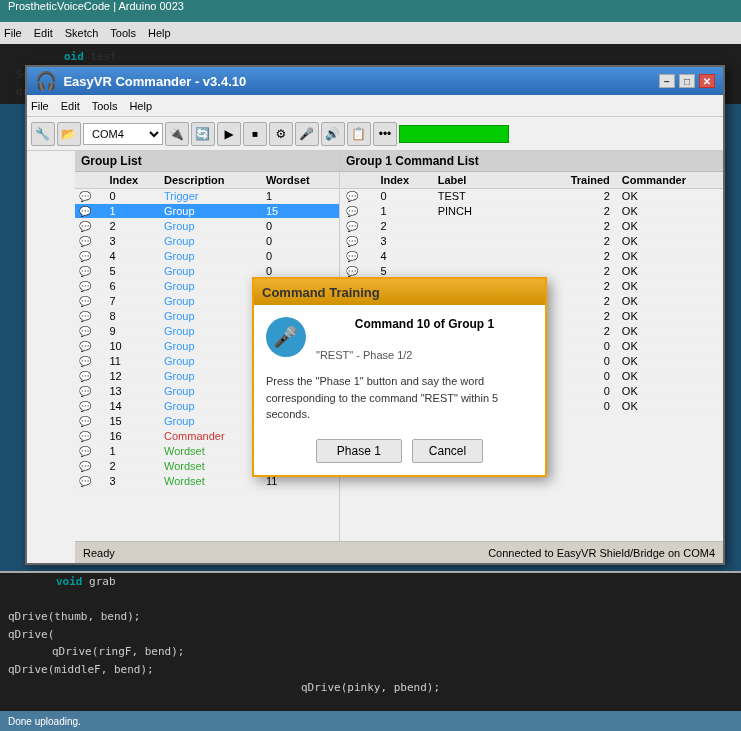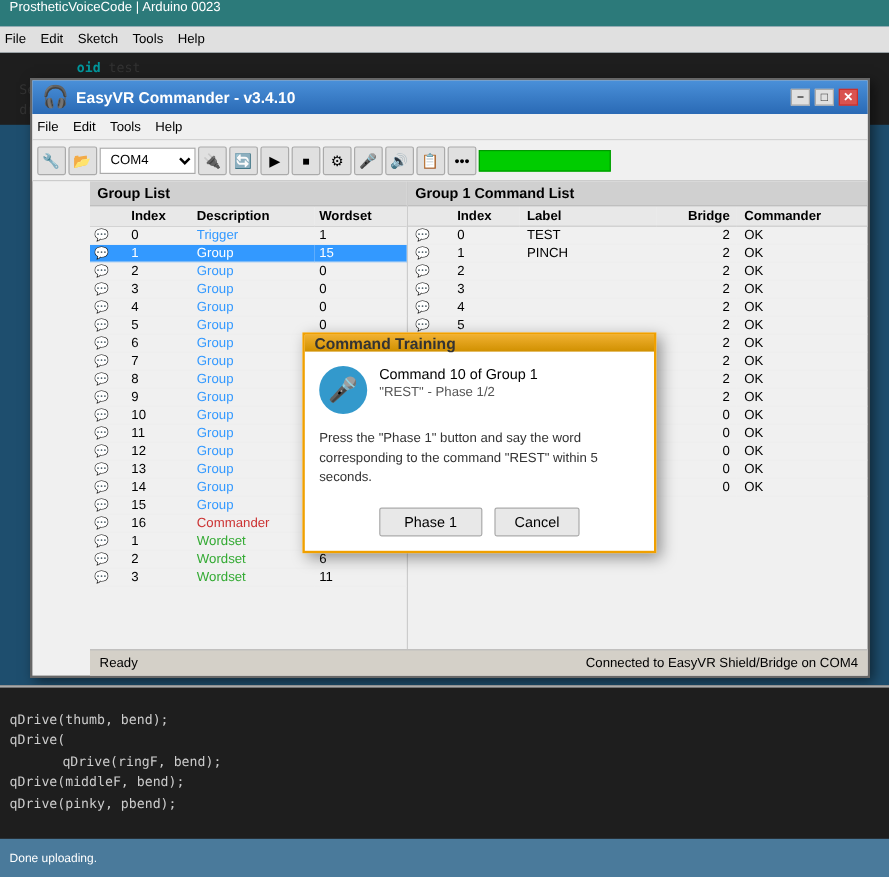--- a/index.html
+++ b/index.html
@@ -259,21 +259,21 @@
       left: 225px;
       width: 295px;
       background: white;
       border: 2px solid #f0a000;
       box-shadow: 4px 4px 12px rgba(0,0,0,0.4);
       pointer-events: all;
     }
 
     .training-dialog-title {
       background: linear-gradient(to bottom, #f0b030, #d09000);
-      height: 14px;
+      height: 26px;
       display: flex;
       align-items: center;
       padding: 0 8px;
       font-size: 13px;
       font-weight: bold;
       color: #333;
     }
 
     .training-dialog-body {
       padding: 12px;
@@ -297,23 +297,24 @@
       color: white;
       font-size: 20px;
       flex-shrink: 0;
     }
 
     .training-info {
       flex: 1;
     }
 
     .training-title {
-      font-weight: normal;
+      font-weight: bold;
       font-size: 12px;
-      margin-bottom: 2px;
+      margin-bottom: 18px;
+      text-align: center;
     }
 
     .training-subtitle {
       font-size: 11px;
       color: #555;
     }
 
     .training-message {
       font-size: 11px;
       margin-bottom: 16px;
@@ -576,21 +577,21 @@
 
       <div class="command-list-panel">
         <div class="panel-title">Group 1 Command List</div>
         <div class="command-list-table">
           <table>
             <thead>
               <tr>
                 <th></th>
                 <th>Index</th>
                 <th>Label</th>
-                <th style="text-align:right;">Bridge</th>
+                <th style="text-align:right;">Trained</th>
                 <th>Commander</th>
               </tr>
             </thead>
             <tbody id="command-list-body">
             <tr>
     <td><span style="color:#3399ff; font-size:10px;">💬</span></td>
     <td>0</td>
     <td>TEST</td>
     <td style="text-align:right;">2</td>
     <td>OK</td>
@@ -718,24 +719,25 @@
       <div class="training-message">Press the "Phase 1" button and say the word corresponding to the command "REST" within 5 seconds.</div>
       <div class="training-buttons">
         <button class="btn-phase">Phase 1</button>
         <button class="btn-cancel">Cancel</button>
       </div>
     </div>
   </div>
 </div>
 
 <div class="arduino-bottom" style="background:#1e1e1e;">
+  <div class="code-line" style="color:#ccc;"><span class="kw" style="color:#00979d;">void</span> grab</div>
   <div class="code-line" style="color:#ccc;">&nbsp;</div>
   <div class="code-line" style="color:#ccc;">qDrive(thumb, bend);</div>
   <div class="code-line" style="color:#ccc;">qDrive(</div>
   <div class="code-line" style="color:#ccc;margin-left:44px;">qDrive(ringF, bend);</div>
   <div class="code-line" style="color:#ccc;">qDrive(middleF, bend);</div>
-  <div class="code-line" style="color:#ccc;">qDrive(pinky, pbend);</div>
+  <div class="code-line" style="color:#ccc;text-align:center;">qDrive(pinky, pbend);</div>
   <div class="code-line" style="color:#ccc;">&nbsp;</div>
   <div class="code-line" style="color:#ccc;"><span class="kw" style="color:#00979d;">void</span> rock()</div>
-  <div style="background:#4a7a9b; height:32px; display:flex; align-items:center; padding:0 8px; color:white; font-size:10px; position:absolute; bottom:0; left:0; right:0;">
+  <div style="background:#4a7a9b; height:20px; display:flex; align-items:center; padding:0 8px; color:white; font-size:10px; position:absolute; bottom:0; left:0; right:0;">
     <span>Done uploading.</span>
   </div>
 </div>
 
 </body></html>

